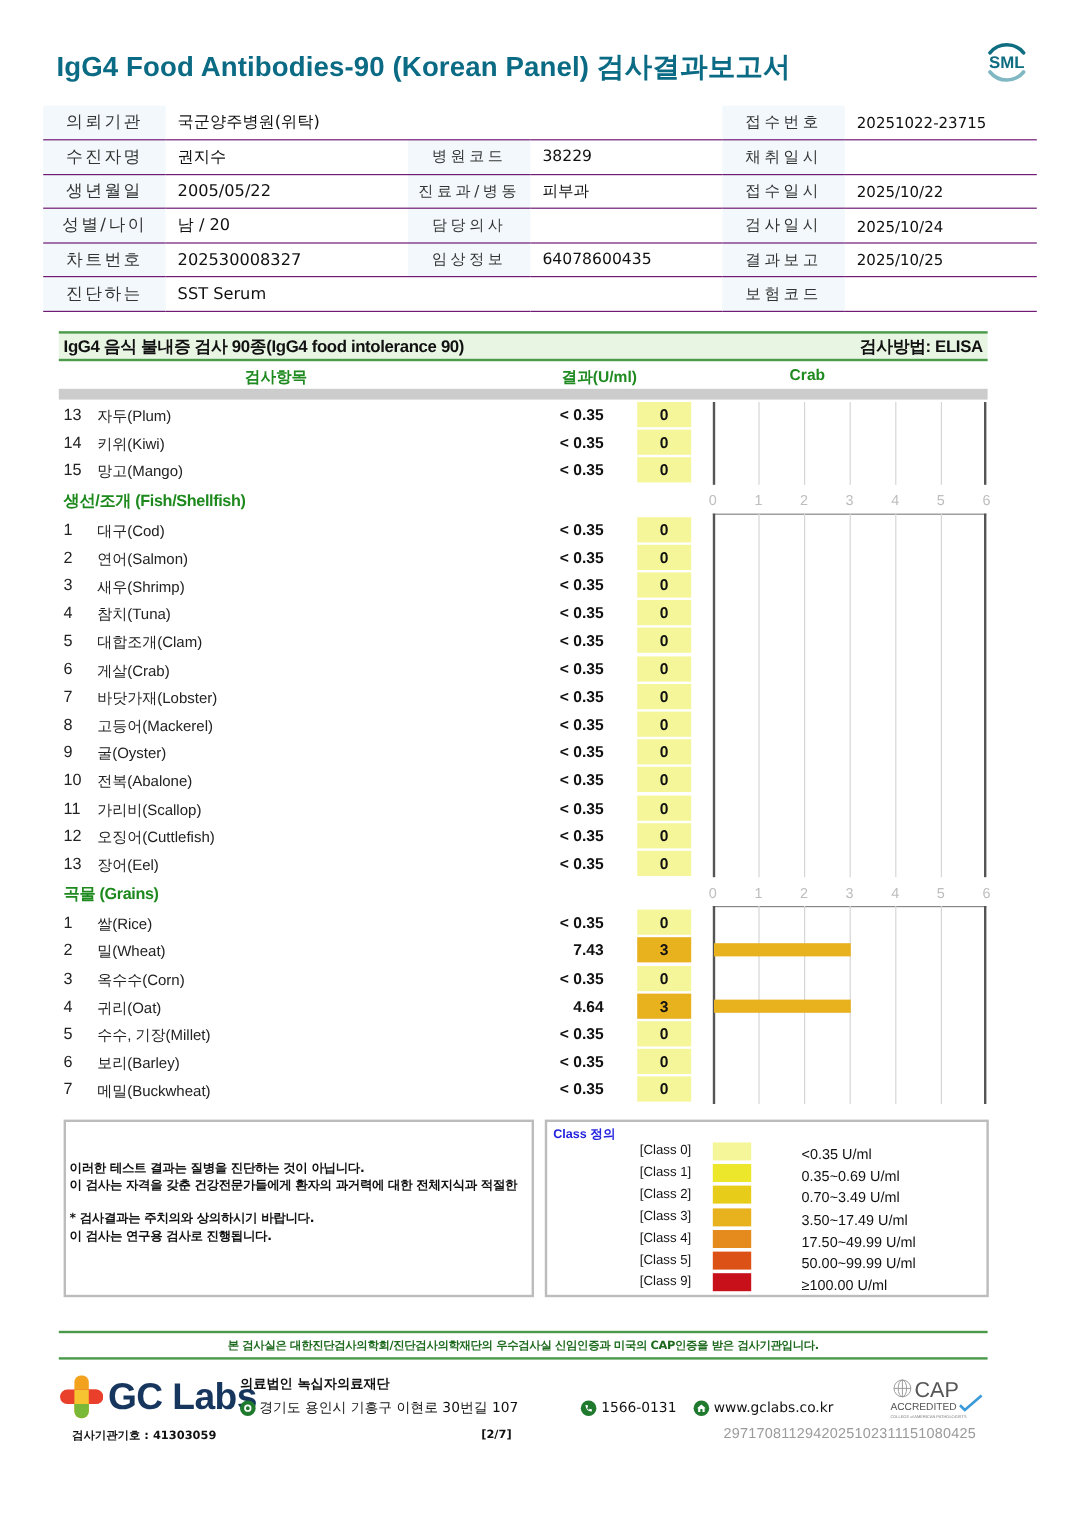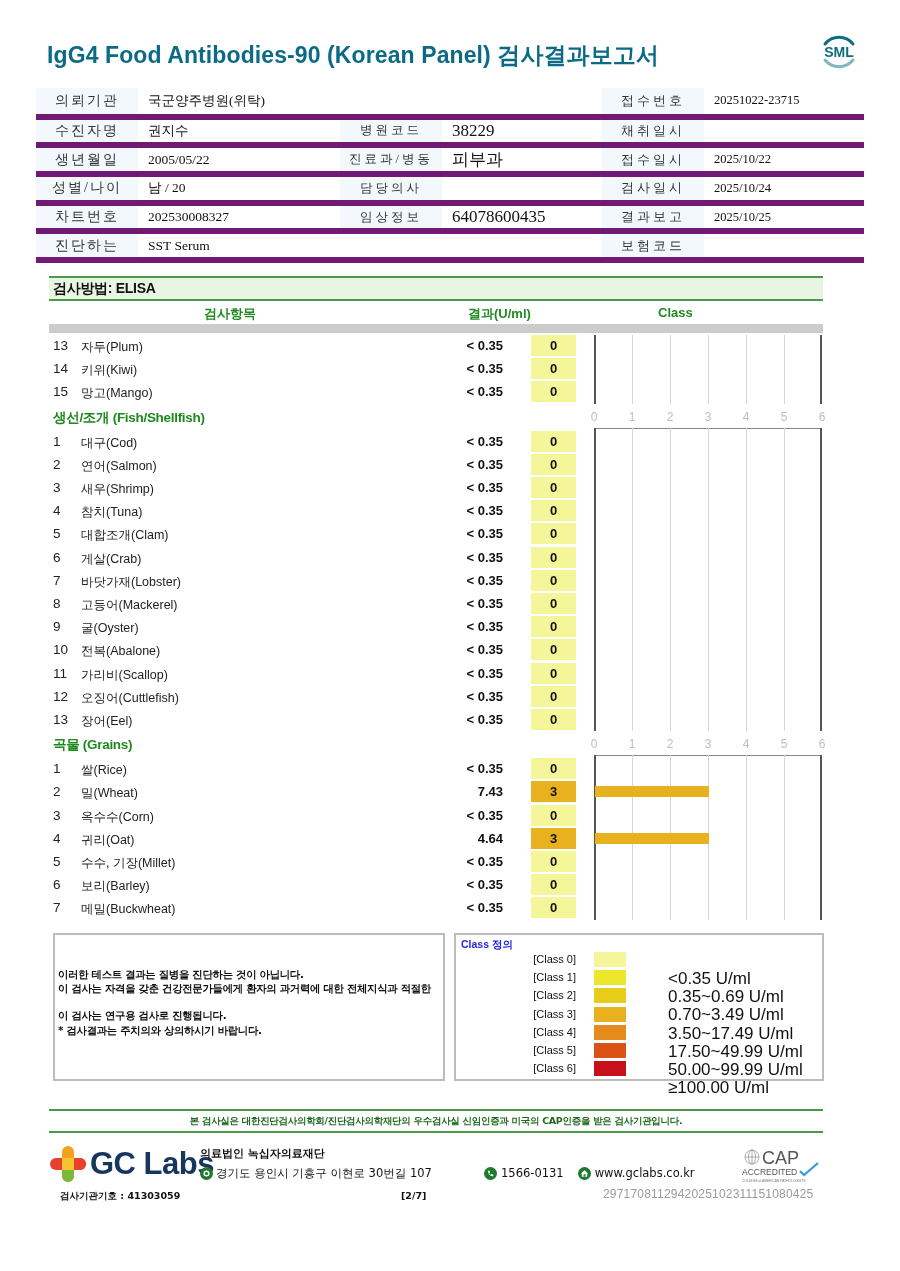--- a/index.html
+++ b/index.html
@@ -5,26 +5,26 @@
   * { box-sizing: border-box; margin: 0; padding: 0; }
   html, body { width: 900px; height: 1271px; background: #ffffff; font-family: "DejaVu Sans", "Liberation Sans", sans-serif; color: #111; overflow: hidden; }
   body { position: relative; }
 
   .title { position: absolute; left: 47px; top: 40px; font-size: 23px; font-weight: bold; color: #0b6b84; font-family: "Liberation Sans", "DejaVu Sans", sans-serif; letter-spacing: 0.1px; }
   .sml-logo { position: absolute; left: 815px; top: 30px; width: 48px; height: 44px; }
   .sml-logo svg { width: 48px; height: 44px; }
 
   
   .info { position: absolute; left: 36px; top: 88px; width: 828px; border-collapse: collapse; font-size: 12.5px; }
-  .info td { height: 28.6px; border-bottom: 6px solid #701a75; vertical-align: middle; font-family: Liberation Serif, serif; }
+  .info td { height: 28.6px; border-bottom: 1px solid #701a75; vertical-align: middle; }
   .info .lbl { background: #f2f8fb; color: #333; text-align: center; font-size: 14px; letter-spacing: 2px; }
   .info .lbl.l1 { width: 102px; }
   .info .v1 { width: 202px; padding-left: 10px; font-size: 13.5px; color: #111; }
   .info .lbl.l2 { width: 102px; font-size: 12.5px; letter-spacing: 3px; margin-top: 39px; }
-  .info .v2 { width: 160px; padding-left: 10px; font-size: 17px; }
+  .info .v2 { width: 160px; padding-left: 10px; font-size: 13px; }
   .info .lbl.l3 { width: 102px; font-size: 13px; letter-spacing: 3px; }
   .info .v3 { padding-left: 10px; font-size: 12.5px; }
 
   
   .panel-head { position: absolute; left: 49px; top: 276px; width: 774px; height: 25px; background: #e8f5e3; border-top: 2px solid #4a9a4a; border-bottom: 2px solid #4a9a4a; display: flex; justify-content: space-between; align-items: center; padding: 0 4px; font-weight: bold; font-size: 14px; font-family: "Liberation Sans", sans-serif; letter-spacing: -0.3px; }
   .col-head { position: absolute; top: 305px; font-size: 13px; font-weight: bold; color: #1f8a1f; font-family: "Liberation Sans", sans-serif; }
   .gray-bar { position: absolute; left: 49px; top: 324px; width: 774px; height: 9px; background: #cccccc; }
 
   .row { position: absolute; left: 49px; height: 22px; width: 540px; font-family: "Liberation Sans", sans-serif; }
   .row .num { position: absolute; left: 4px; top: 3px; font-size: 13.5px; color: #222; }
@@ -44,21 +44,21 @@
   .axis-line { position: absolute; left: 594px; width: 228px; height: 1px; background: #888; }
 
   
   .note-box { position: absolute; left: 53px; top: 933px; width: 392px; height: 148px; border: 2px solid #bcbcbc; padding: 32px 0 0 3px; font-size: 10.4px; line-height: 14.2px; color: #111; font-weight: bold; font-family: "DejaVu Sans", sans-serif; }
   .note-box p { white-space: nowrap; letter-spacing: -0.3px; }
   .legend-box { position: absolute; left: 454px; top: 933px; width: 370px; height: 148px; border: 2px solid #bcbcbc; font-family: "Liberation Sans", sans-serif; }
   .legend-title { position: absolute; left: 5px; top: 3px; color: #2424e0; font-weight: bold; font-size: 10.5px; }
   .leg-row { position: absolute; left: 0; width: 366px; height: 18px; }
   .leg-row .lname { position: absolute; right: 246px; top: 2px; font-size: 11px; color: #111; }
   .leg-row .swatch { position: absolute; left: 138px; top: 1px; width: 32px; height: 15px; }
-  .leg-row .range { position: absolute; left: 212px; top: 18px; font-size: 17px; color: #111; }
+  .leg-row .range { position: absolute; left: 212px; top: 4px; font-size: 12px; color: #111; }
 
   
   .fline { position: absolute; left: 49px; width: 774px; height: 2px; background: #4a9a4a; }
   .cert-text { position: absolute; left: 49px; top: 1115px; width: 774px; text-align: center; font-size: 9.5px; color: #1e6a1e; font-weight: bold; letter-spacing: -0.3px; }
   .gc-logo { position: absolute; left: 50px; top: 1146px; display: flex; align-items: center; }
   .gc-text { font-family: "Liberation Sans", sans-serif; font-size: 31px; font-weight: bold; color: #16365e; letter-spacing: -0.5px; margin-left: 4px; }
   .foundation { position: absolute; left: 200px; top: 1146px; font-size: 11px; font-weight: bold; color: #111; text-align: center; }
   .address { position: absolute; left: 200px; top: 1166px; font-size: 11.5px; color: #111; display: flex; align-items: center; gap: 3px; }
   .contact { position: absolute; left: 484px; top: 1166px; font-size: 11.5px; color: #111; display: flex; align-items: center; gap: 4px; }
   .gicon { display: inline-block; width: 13px; height: 13px; border-radius: 50%; background: #1f7a2e; position: relative; }
@@ -127,25 +127,26 @@
         <td class="v1">SST Serum</td>
         <td class="lbl l2" style="background: rgb(255, 255, 255);"></td>
         <td class="v2"></td>
         <td class="lbl l3">보험코드</td>
         <td class="v3"></td>
       </tr>
     </tbody>
 </table>
 
 <div class="panel-head">
+  <span>IgG4 음식 불내증 검사 90종(IgG4 food intolerance 90)</span>
   <span>검사방법: ELISA</span>
 </div>
 <div class="col-head" style="left:204px;">검사항목</div>
 <div class="col-head" style="left:436px;margin-left:32px;">결과(U/ml)</div>
-<div class="col-head" style="left:658px;">Class</div>
+<div class="col-head" style="left:658px;">Crab</div>
 <div class="gray-bar"></div>
 
 <div id="results">
     <div class="grid" style="top: 335px; height: 68.6px;">
       <div class="vl edge" style="left: 0px;"></div>
       <div class="vl" style="left: 38px;"></div>
       <div class="vl" style="left: 76px;"></div>
       <div class="vl" style="left: 114px;"></div>
       <div class="vl" style="left: 152px;"></div>
       <div class="vl" style="left: 190px;"></div>
@@ -330,22 +331,22 @@
       <span class="name">메밀(Buckwheat)</span>
       <span class="val">&lt; 0.35</span>
       <span class="cls">0</span>
     </div>
   </div>
 
 <div class="note-box" id="notes">
     <p>이러한 테스트 결과는 질병을 진단하는 것이 아닙니다.</p>
     <p>이 검사는 자격을 갖춘 건강전문가들에게 환자의 과거력에 대한 전체지식과 적절한</p>
     <p style="height: 13px;"></p>
+    <p>* 검사결과는 주치의와 상의하시기 바랍니다.</p>
     <p> 이 검사는 연구용 검사로 진행됩니다.</p>
-    <p>* 검사결과는 주치의와 상의하시기 바랍니다.</p>
   </div>
 
 <div class="legend-box">
   <div class="legend-title">Class 정의</div>
   <div id="legend-rows">
       <div class="leg-row" style="top: 16px;">
         <span class="lname">[Class 0]</span>
         <span class="swatch" style="background:#f5f59a"></span>
         <span class="range">&lt;0.35 U/ml</span>
       </div>
@@ -368,21 +369,21 @@
         <span class="lname">[Class 4]</span>
         <span class="swatch" style="background:#e58a1c"></span>
         <span class="range">17.50~49.99 U/ml</span>
       </div>
       <div class="leg-row" style="top: 107px;">
         <span class="lname">[Class 5]</span>
         <span class="swatch" style="background:#dc5216"></span>
         <span class="range">50.00~99.99 U/ml</span>
       </div>
       <div class="leg-row" style="top: 125.2px;">
-        <span class="lname">[Class 6]</span>
+        <span class="lname">[Class 9]</span>
         <span class="swatch" style="background:#c8101a"></span>
         <span class="range">≥100.00 U/ml</span>
       </div>
     </div>
 </div>
 
 <div class="fline" style="top:1109px;"></div>
 <div class="cert-text">본 검사실은 대한진단검사의학회/진단검사의학재단의 우수검사실 신임인증과 미국의 CAP인증을 받은 검사기관입니다.</div>
 <div class="fline" style="top:1131px;"></div>
 

